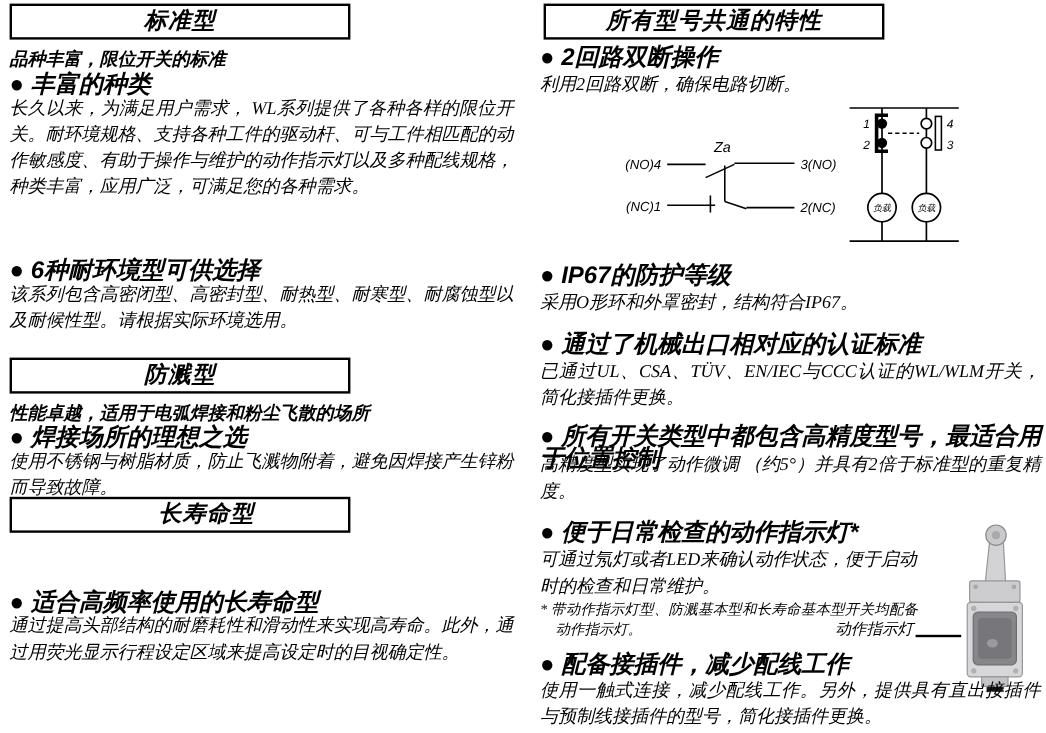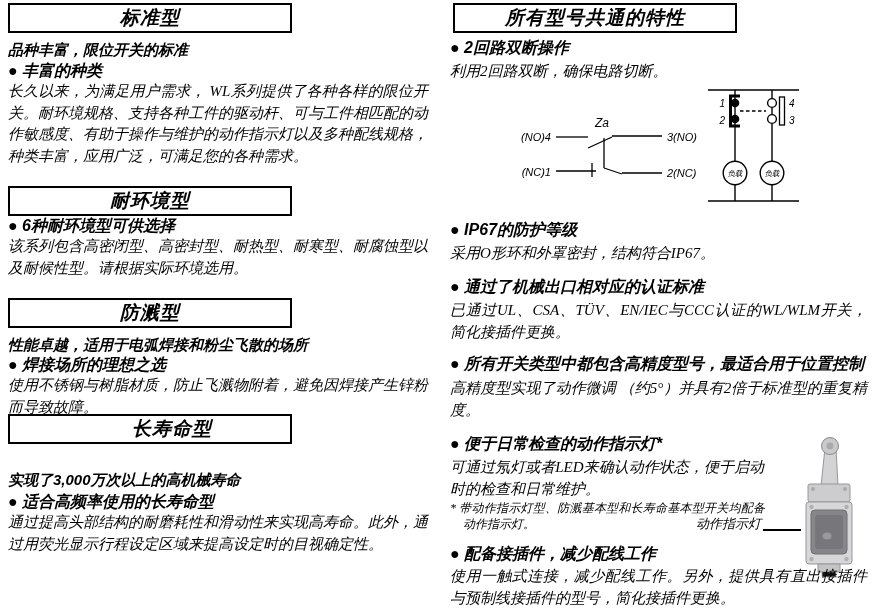--- a/index.html
+++ b/index.html
@@ -25,21 +25,21 @@
     letter-spacing: 1px;
   }
   .tagline {
     position: absolute; margin: 0;
     font-family: "Liberation Sans", sans-serif;
     font-weight: bold; font-size: 15px; line-height: 17px;
   }
   .bullet-h {
     position: absolute; margin: 0;
     font-family: "Liberation Sans", sans-serif;
-    font-weight: bold; font-size: 16px; line-height: 18px;
+    font-weight: bold; font-size: 20px; line-height: 18px;
   }
   .body-p {
     position: absolute; margin: 0;
     font-size: 15px; line-height: 21.5px;
     text-align: justify;
   }
   .note-p {
     position: absolute; margin: 0;
     font-size: 12px; line-height: 16px;
     padding-left: 13px; text-indent: -13px;
@@ -105,37 +105,33 @@
 
   <section class="col col-left">
 
     <div class="hdr-box s1-box">
       <span>标准型</span>
     </div>
     <p class="tagline s1-tag">品种丰富，限位开关的标准</p>
     <h3 class="bullet-h s1-bul">● 丰富的种类</h3>
     <p class="body-p s1-body">长久以来，为满足用户需求， WL系列提供了各种各样的限位开关。耐环境规格、支持各种工件的驱动杆、可与工件相匹配的动作敏感度、有助于操作与维护的动作指示灯以及多种配线规格，种类丰富，应用广泛，可满足您的各种需求。</p>
 
-    <div class="hdr-box s2-box">
-      <span>耐环境型</span>
-    </div>
     <h3 class="bullet-h s2-bul">● 6种耐环境型可供选择</h3>
     <p class="body-p s2-body">该系列包含高密闭型、高密封型、耐热型、耐寒型、耐腐蚀型以及耐候性型。请根据实际环境选用。</p>
 
     <div class="hdr-box s3-box">
       <span>防溅型</span>
     </div>
     <p class="tagline s3-tag">性能卓越，适用于电弧焊接和粉尘飞散的场所</p>
     <h3 class="bullet-h s3-bul">● 焊接场所的理想之选</h3>
     <p class="body-p s3-body">使用不锈钢与树脂材质，防止飞溅物附着，避免因焊接产生锌粉而导致故障。</p>
 
     <div class="hdr-box s4-box">
       <span>长寿命型</span>
     </div>
-    <p class="tagline s4-tag">实现了3,000万次以上的高机械寿命</p>
     <h3 class="bullet-h s4-bul">● 适合高频率使用的长寿命型</h3>
     <p class="body-p s4-body">通过提高头部结构的耐磨耗性和滑动性来实现高寿命。此外，通过用荧光显示行程设定区域来提高设定时的目视确定性。</p>
 
   </section>
 
   <section class="col col-right">
 
     <div class="hdr-box r-box">
       <span>所有型号共通的特性</span>
     </div>

